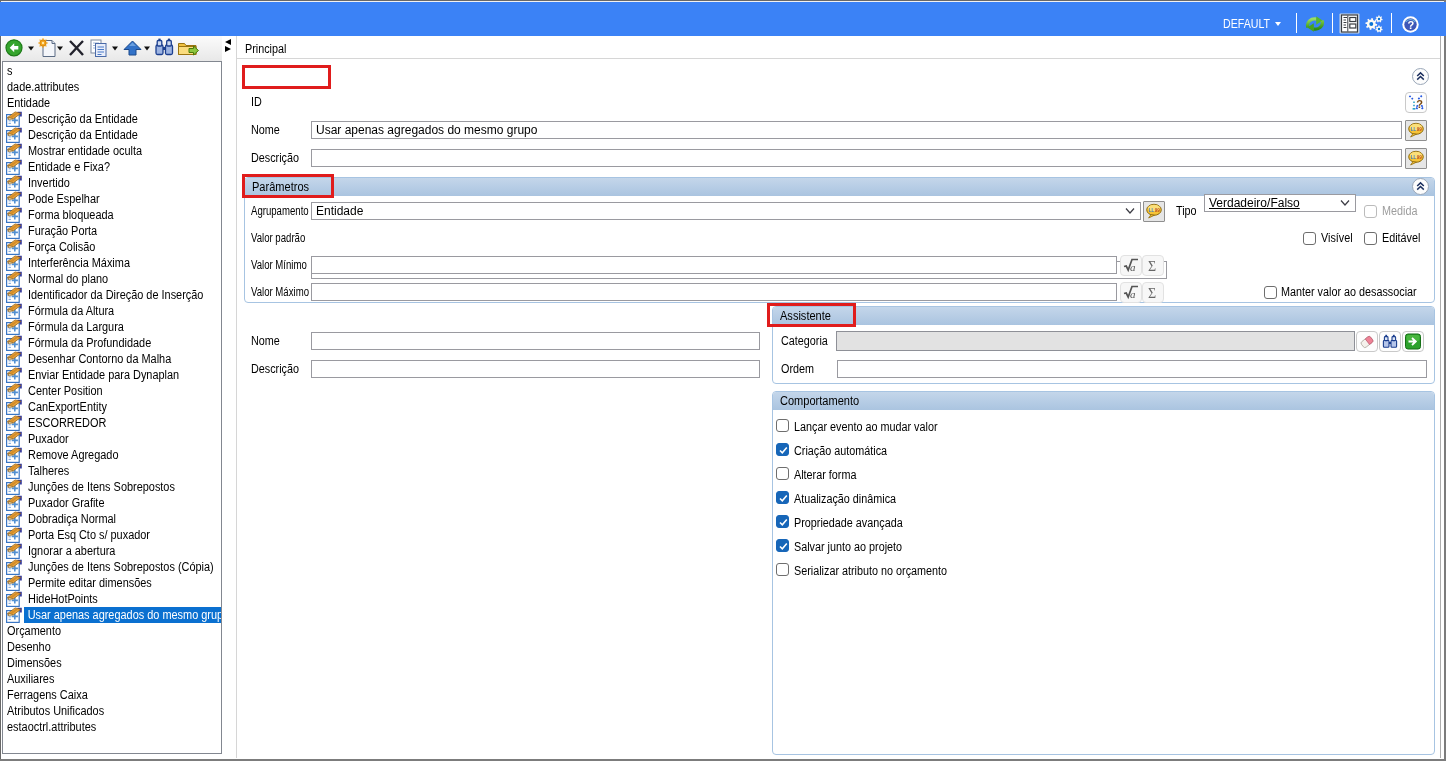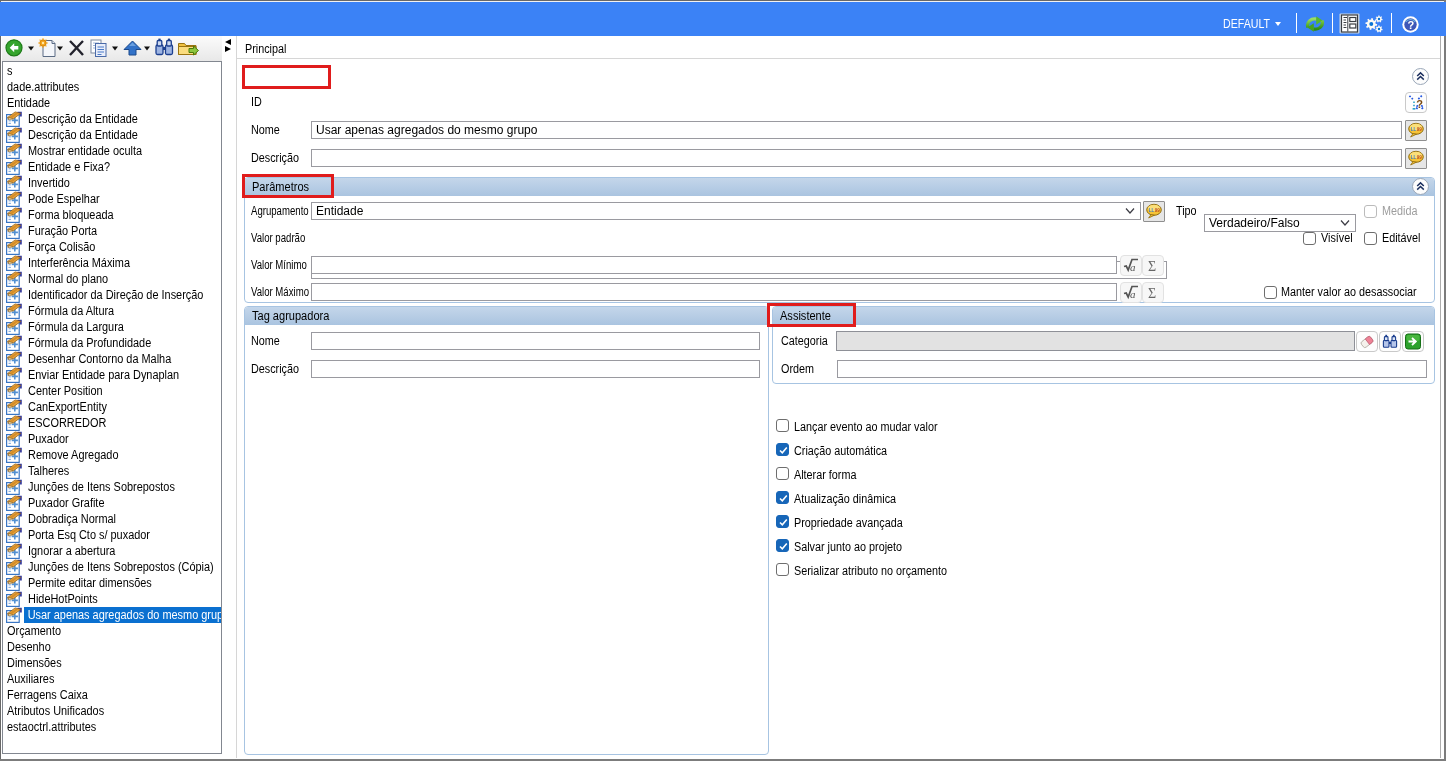--- a/index.html
+++ b/index.html
@@ -692,21 +692,21 @@
         <path d="M1 1.5 L5 6 L9 1.5" fill="none" stroke="#3c3c44" stroke-width="1.2"></path>
       </svg></div>
   <div class="gbtn tagbtn" style="left: 1143px; top: 201px; background: rgb(230, 230, 230); border-color: rgb(143, 143, 143); border-radius: 1px;"><svg width="20" height="19" viewBox="0 0 20 19">
         <ellipse cx="10" cy="7.8" rx="7.3" ry="5.5" fill="#f6c336" stroke="#8f6c10" stroke-width="1"></ellipse>
         <ellipse cx="10" cy="6" rx="6" ry="3.2" fill="#fbdf79"></ellipse>
         <path d="M7 12.6 L4.6 16 L10.4 13.2 Z" fill="#f6c336" stroke="#8f6c10" stroke-width="0.8"></path>
         <text x="4.8" y="10" font-size="4.5" font-weight="bold" fill="#3a7ec8" font-family="Liberation Sans">LL</text>
         <text x="10.8" y="10" font-size="4.5" font-weight="bold" fill="#c05020" font-family="Liberation Sans">99</text>
       </svg></div>
   <div class="flabel" style="left:1176px;top:204px;">Tipo</div>
-  <div class="combo" style="left:1204px;top:214px;width:146px;">Verdadeiro/Falso<svg width="10" height="8" viewBox="0 0 10 8">
+  <div class="combo" style="left:1204px;top:194px;width:146px;text-decoration:underline;">Verdadeiro/Falso<svg width="10" height="8" viewBox="0 0 10 8">
         <path d="M1 1.5 L5 6 L9 1.5" fill="none" stroke="#3c3c44" stroke-width="1.2"></path>
       </svg></div>
   <div class="cb dis" style="left:1364px;top:205px;"></div>
   <div class="flabel" style="left:1382px;top:204px;color:#9d9d9d;">Medida</div>
 
   <div class="flabel lng" style="left:251px;top:231px;">Valor padrão</div>
   <div class="combo" style="left:311px;top:229px;width:850px;margin-top:32px;">Verdadeiro<svg width="10" height="8" viewBox="0 0 10 8">
         <path d="M1 1.5 L5 6 L9 1.5" fill="none" stroke="#3c3c44" stroke-width="1.2"></path>
       </svg></div>
   <div class="cb" style="left:1303px;top:232px;"></div>
@@ -729,23 +729,20 @@
   <div class="sqbtn sqrt" style="left:1120px;top:282px;"><svg width="20" height="19" viewBox="0 0 20 19">
         <path d="M3 10.5 L5.2 10 L7.2 14 L11 3.5 L17 3.5" fill="none" stroke="#555" stroke-width="1.7"></path>
         <text x="9" y="15" font-size="11" font-style="italic" fill="#555" font-family="Liberation Serif">a</text>
       </svg></div>
   <div class="sqbtn sigma" style="left:1142px;top:282px;"><svg width="20" height="19" viewBox="0 0 20 19">
         <text x="5" y="15" font-size="14" fill="#666" font-family="Liberation Serif">Σ</text>
       </svg></div>
   <div class="cb" style="left:1264px;top:286px;"></div>
   <div class="flabel" style="left:1281px;top:285px;">Manter valor ao desassociar</div>
 
-  <div class="panel" style="left:244px;top:306px;width:523px;height:447px;">
-    <div class="phead"><span>Tag agrupadora</span></div>
-  </div>
   <div class="flabel" style="left:251px;top:334px;">Nome</div>
   <div class="field" style="left:311px;top:332px;width:443px;"></div>
   <div class="flabel" style="left:251px;top:362px;">Descrição</div>
   <div class="field" style="left:311px;top:360px;width:443px;"></div>
 
   <div class="panel" style="left:772px;top:306px;width:661px;height:76px;">
     <div class="phead"><span>Assistente</span></div>
   </div>
   <div class="flabel" style="left:781px;top:334px;">Categoria</div>
   <div class="field" style="left:836px;top:331px;width:513px;height:18px;background:#e2e2e2;border-color:#8e9097;"></div>
@@ -765,20 +762,23 @@
         <path d="M9 10 h2 v2 h-2 Z" fill="#1c3f8f"></path>
       </svg></div>
   <div class="gbtn" id="btn-goarrow" style="left:1402px;top:331px;"><svg width="20" height="19" viewBox="0 0 20 19">
         <rect x="2.5" y="2" width="15" height="15" rx="2.5" fill="#2ca12c" stroke="#156f15" stroke-width="1"></rect>
         <rect x="3.5" y="3" width="13" height="6" rx="2" fill="#4fbb42" opacity="0.8"></rect>
         <path d="M5.5 9.5 H11.5 M9 6 L12.8 9.5 L9 13" fill="none" stroke="#fff" stroke-width="1.8"></path>
       </svg></div>
   <div class="flabel" style="left:781px;top:362px;">Ordem</div>
   <div class="field" style="left:837px;top:360px;width:584px;"></div>
 
+  <div class="panel" style="left:772px;top:391px;width:661px;height:362px;">
+    <div class="phead"><span>Comportamento</span></div>
+  </div>
   <div id="cbrows">
       <div class="cb" style="left:776px;top:419px;"></div>
       <div class="flabel" style="left:794px;top:420px;">Lançar evento ao mudar valor</div>
       <div class="cb on" style="left:776px;top:443px;">
         <svg width="13" height="13" viewBox="0 0 13 13">
           <path d="M3 6.5 L5.3 8.8 L9.8 3.6" fill="none" stroke="#fff" stroke-width="1.6"></path>
         </svg>
       </div>
       <div class="flabel" style="left:794px;top:444px;">Criação automática</div>
       <div class="cb" style="left:776px;top:467px;"></div>

